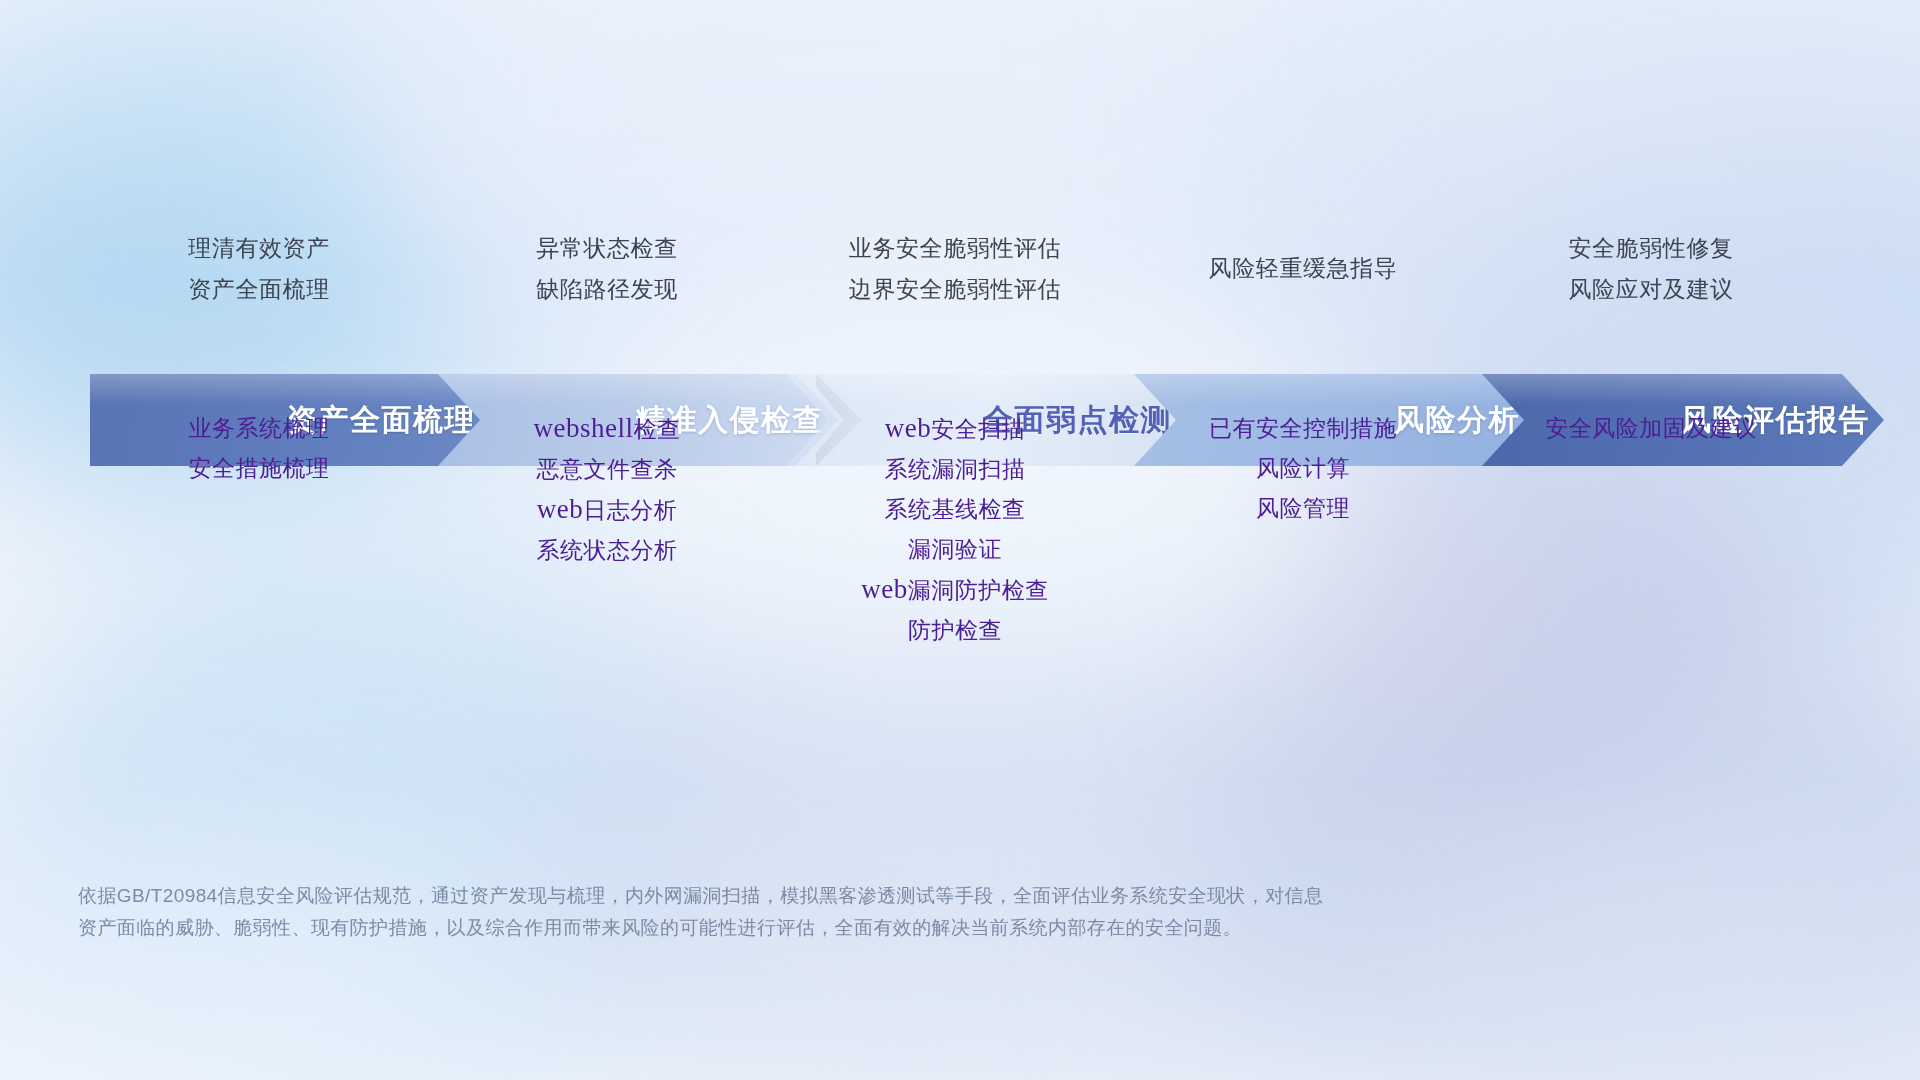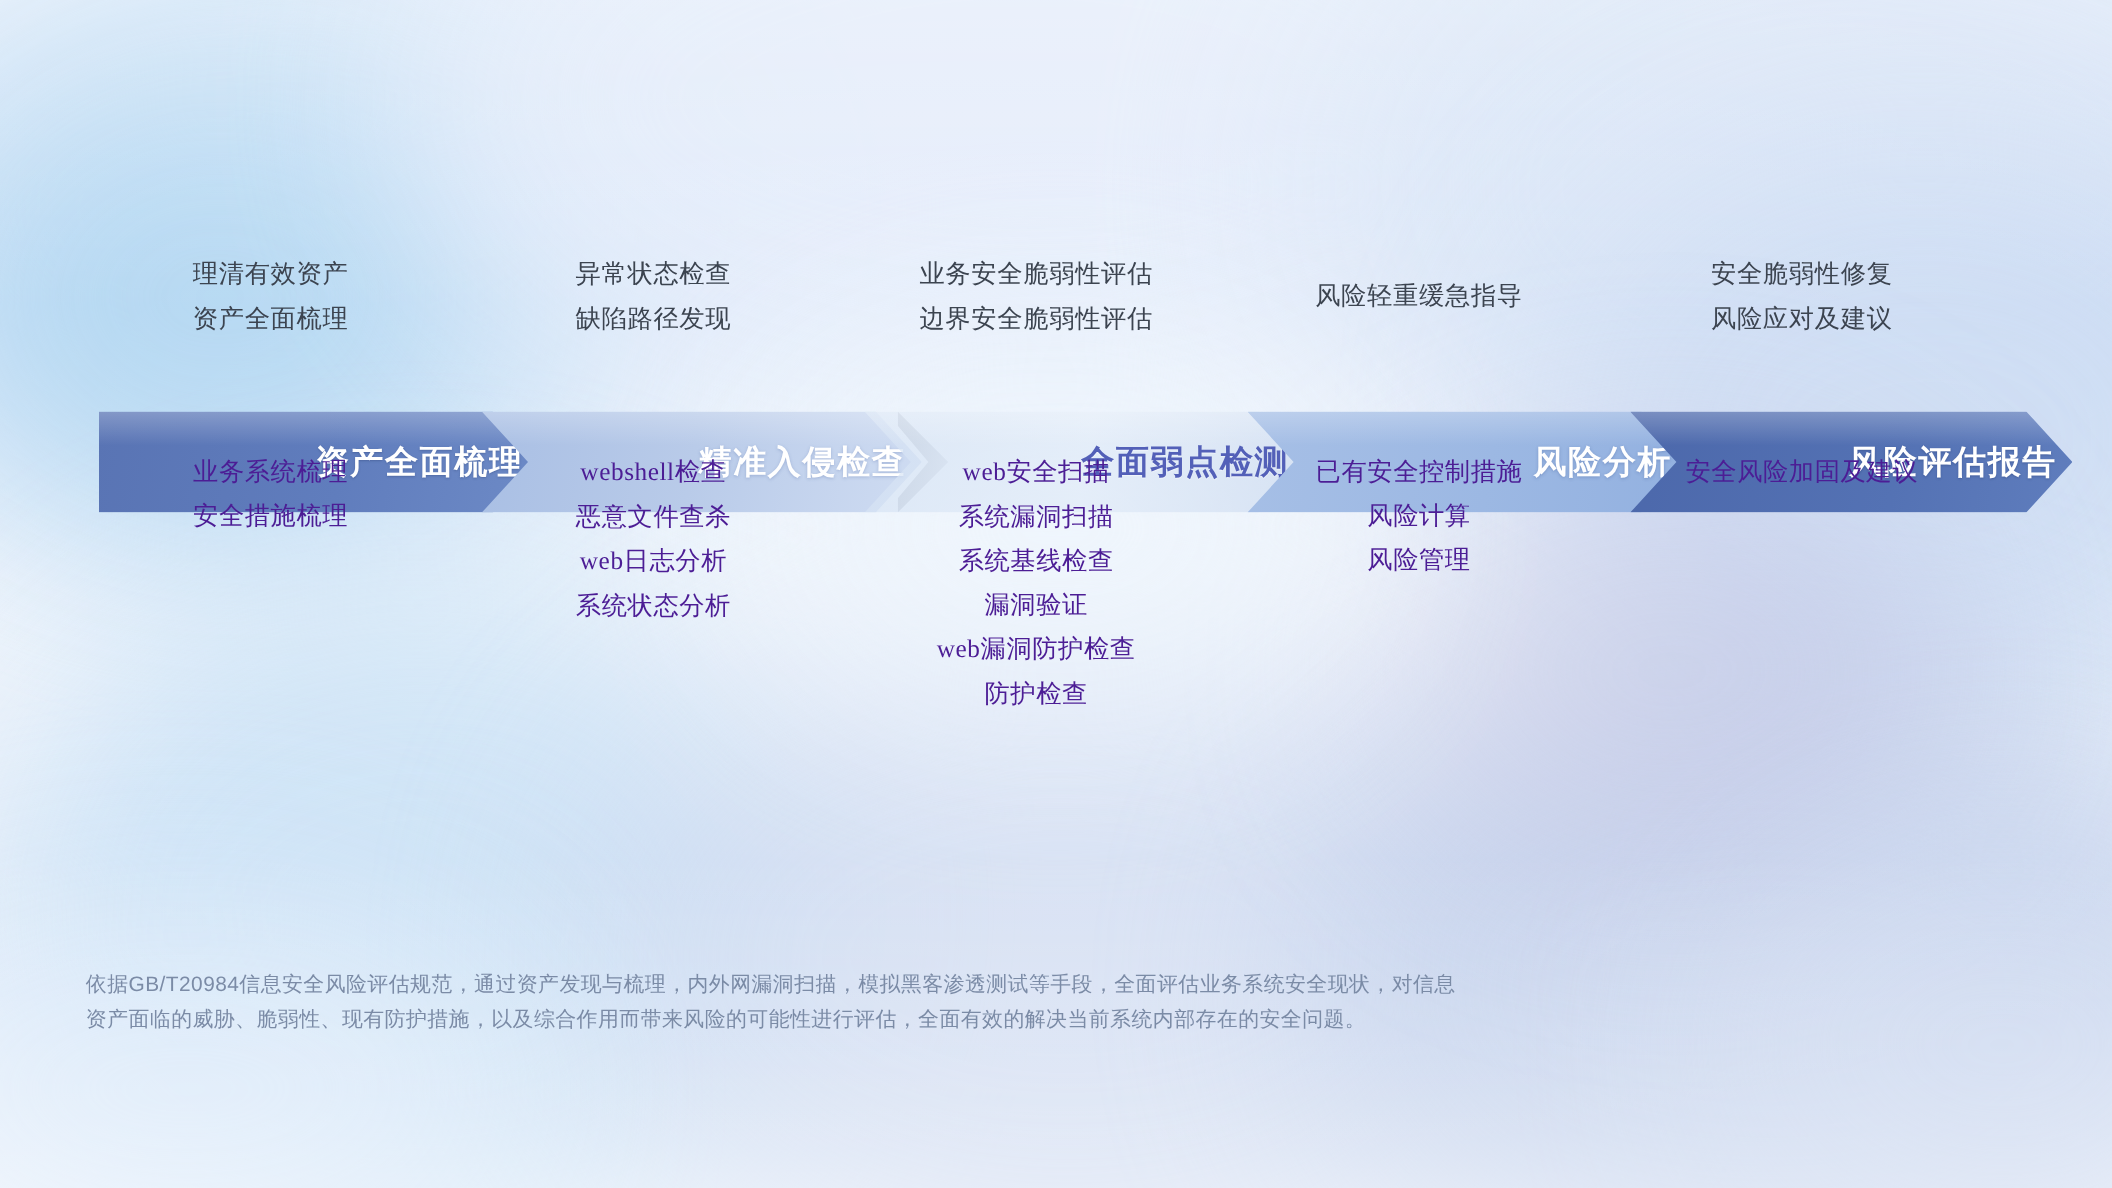--- a/index.html
+++ b/index.html
@@ -35,21 +35,21 @@
       radial-gradient(130% 95% at 50% 45%, rgba(255,255,255,.32) 0%, rgba(255,255,255,0) 58%),
       linear-gradient(180deg, rgba(255,255,255,.30) 0%, rgba(255,255,255,0) 26%, rgba(255,255,255,0) 72%, rgba(255,255,255,.38) 100%);
   }
 
   
   #stage { position: absolute; inset: 0; }
 
   
   .rowgrid {
     position: absolute;
-    left: 72px; width: 1740px;
+    left: 85px; width: 1740px;
     display: grid;
     grid-template-columns: repeat(5, 1fr);
   }
 
   
   #top-captions { top: 228px; }
   .topcol { text-align: center; }
   .topcol .cap {
     font-size: 23px;
     line-height: 41px;
@@ -112,21 +112,21 @@
   
   #bottom-captions { top: 408px; }
   .botcol { text-align: center; }
   .botcol .cap {
     font-size: 23px;
     line-height: 40px;
     color: #4c1d95;
     letter-spacing: .5px;
     white-space: nowrap;
   }
-  .botcol .cap .lat { font-family: "Liberation Serif", "DejaVu Serif", serif; font-size: 23px; }
+  .botcol .cap .lat { font-family: "Liberation Serif", "DejaVu Serif", serif; font-size: 27px; }
 
   
   #footnote {
     position: absolute;
     left: 78px; top: 880px; width: 1530px;
     font-size: 19px;
     line-height: 32px;
     color: #7b8ba6;
     letter-spacing: .4px;
   }

